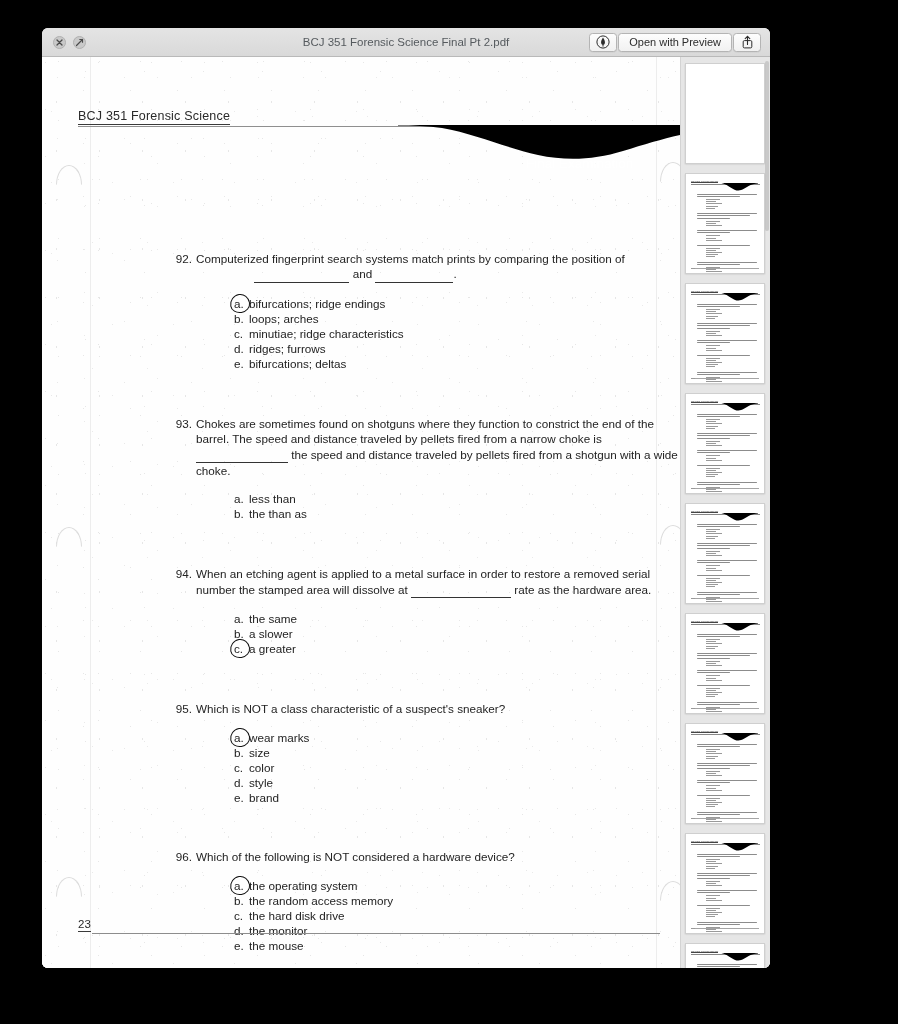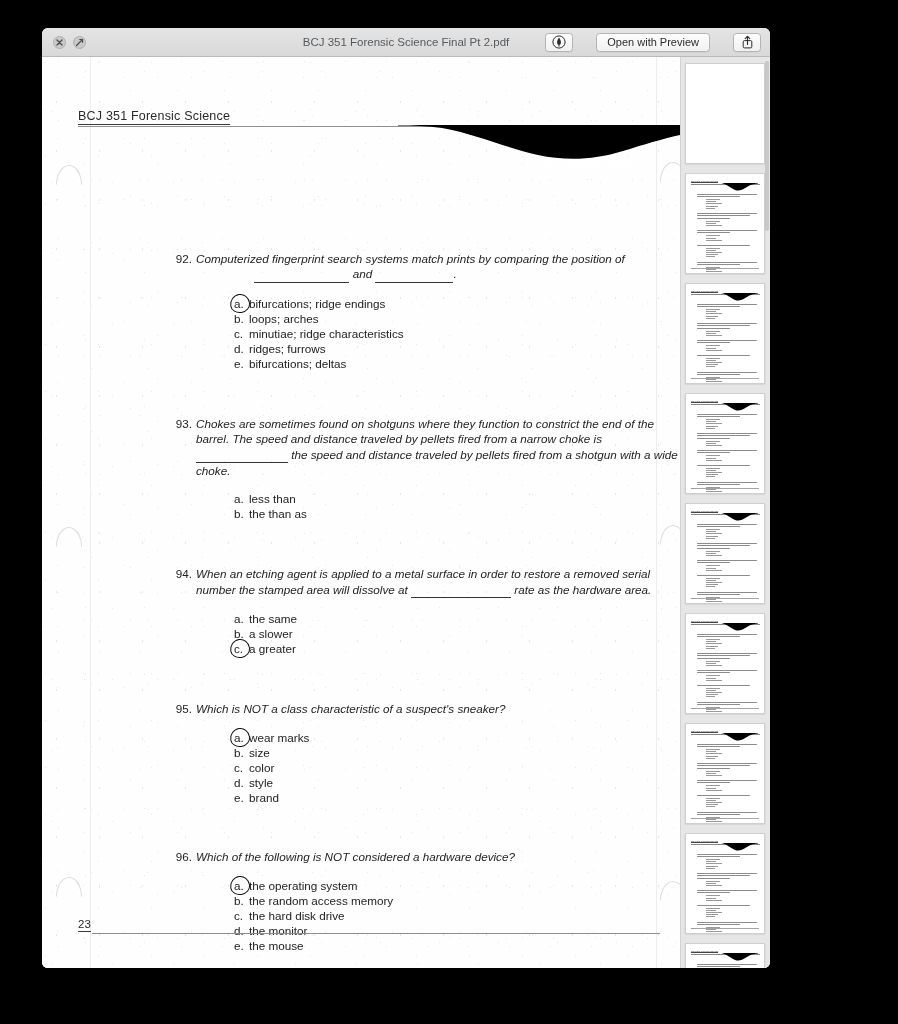--- a/index.html
+++ b/index.html
@@ -40,21 +40,21 @@
   .tb-circ svg { display:block; }
   #titlebar-title {
     position: absolute; left: 0; right: 0; top: 0;
     height: 29px; line-height: 29px;
     text-align: center;
     font-size: 11.5px; color: #555a5e;
     pointer-events: none;
   }
   .tb-right {
     margin-left: auto; margin-right: 9px;
-    display: flex; align-items: center; gap: 23px;
+    display: flex; align-items: center; gap: 1px;
     z-index: 3;
   }
   .tb-btn {
     height: 19px;
     background: linear-gradient(to bottom,#fdfdfd,#f1f1f1);
     border: 0.5px solid #b4b4b4;
     border-radius: 3.5px;
     display: flex; align-items: center; justify-content: center;
     font-size: 11px; color: #2c2c2c;
     padding: 0 10px;
@@ -159,21 +159,21 @@
     font-size: 11.7px;
     color: #232323;
     line-height: 1.32;
     margin-top: 44px;
   }
   .q-num {
     position: absolute; left: 0; top: 0;
     width: 24px; text-align: right;
     font-size: 11.7px; color: #232323;
   }
-  .q-text { display: block; font-style: italic; }
+  .q-text { display: block; }
   .blank {
     display: inline-block;
     border-bottom: 1px solid #333;
     vertical-align: baseline;
   }
   .q-options {
     margin-top: 14px;
     margin-left: 38px;
     position: relative;
   }

